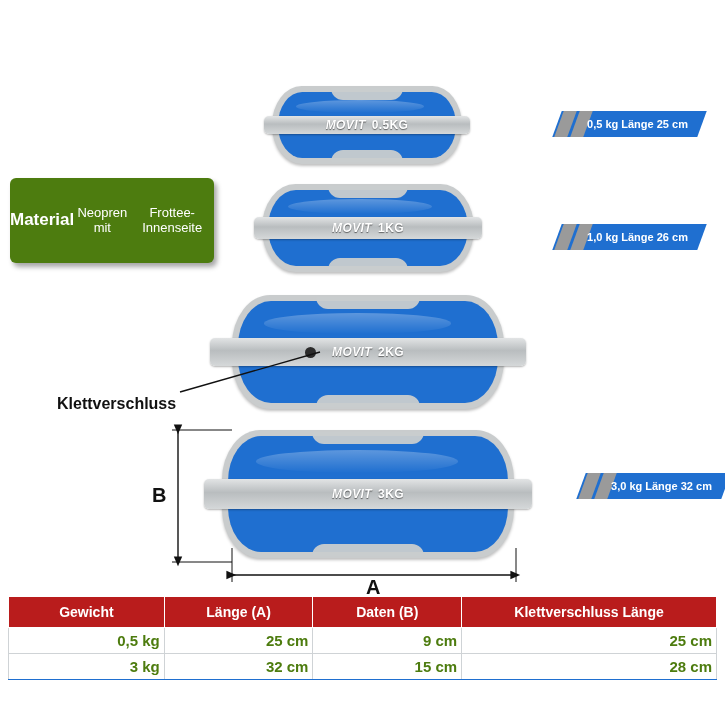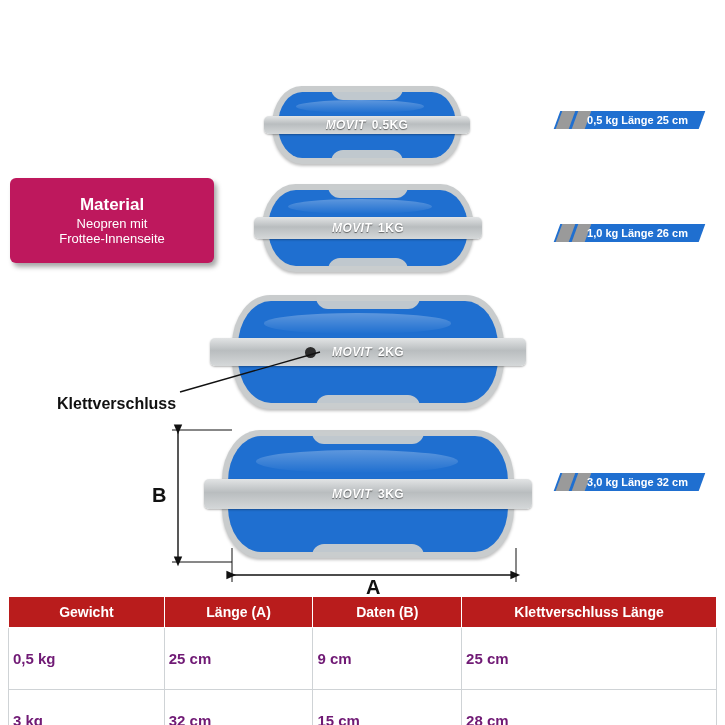--- a/index.html
+++ b/index.html
@@ -26,23 +26,23 @@
     position:absolute;left:0;top:0;width:725px;height:62px;
     display:flex;flex-direction:column;align-items:center;justify-content:center;
     color:#ffffff;text-align:center;
   }
   .header-title{font-size:20px;font-weight:bold;line-height:1.05;letter-spacing:.2px;}
   .header-sub{font-size:18px;font-weight:normal;line-height:1.15;}
 
   
   .material{
     position:absolute;left:10px;top:178px;width:204px;height:85px;
-    background:#be185d;border-radius:6px;
+    background:#4d7c0f;border-radius:6px;
     box-shadow:3px 4px 5px rgba(0,0,0,.35);
-    display:flex;flex-direction:column;align-items:center;justify-content:center;
+    display:flex;flex-direction:row;align-items:center;justify-content:center;
     color:#ffffff;text-align:center;
   }
   .material-title{font-size:17px;font-weight:bold;margin-bottom:2px;}
   .material-line{font-size:13px;line-height:1.15;}
 
   
   .weight{position:absolute;}
   .pad{
     position:absolute;left:0;top:0;width:100%;height:100%;
     background:#c9cccd;
@@ -84,21 +84,21 @@
     font-style:italic;font-weight:bold;font-size:12px;color:#ffffff;
     text-shadow:0 1px 1px rgba(0,0,0,.55);
   }
   .velcro-dot{
     position:absolute;left:30%;top:50%;width:11px;height:11px;margin-top:-5px;
     background:#2b2b2b;border-radius:50%;
   }
 
   
   .tag{
-    position:absolute;width:145px;height:18px;
+    position:absolute;width:145px;height:26px;
   }
   .tag .tag-bg{
     position:absolute;left:0;top:0;width:100%;height:100%;
     background:#1f6fd0;transform:skewX(-20deg);
   }
   .tag .tag-stripe{
     position:absolute;top:0;width:13px;height:100%;
     background:#9a9a9a;transform:skewX(-20deg);
   }
   .tag .tag-text{
@@ -120,22 +120,22 @@
   
   .table{
     position:absolute;left:8px;top:596px;width:709px;
   }
   .table table{border-collapse:collapse;width:100%;}
   .table th{
     background:#b91c1c;color:#ffffff;font-size:14px;font-weight:bold;
     padding:7px 4px;border:1px solid #ffffff;text-align:center;
   }
   .table td{
-    font-size:15px;font-weight:bold;color:#701a75;
-    padding:22px 4px;border:1px solid #cfd3d6;text-align:left;background:#ffffff;
+    font-size:15px;font-weight:bold;color:#4d7c0f;
+    padding:4px 4px;border:1px solid #cfd3d6;text-align:right;background:#ffffff;
   }
   .table tr:last-child td{border-bottom:1px solid #1f6fd0;}
 </style>
 </head>
 <body>
 
 <div class="stage">
 
 
   <div class="material">
@@ -209,21 +209,21 @@
   </div>
 
   <div class="tag" style="left:557px;top:224px;">
     <div class="tag-bg"></div>
     <div class="tag-stripe" style="left:2px;"></div>
     <div class="tag-stripe" style="left:18px;"></div>
     <div class="tag-text">1,0 kg Länge 26 cm</div>
   </div>
 
 
-  <div class="tag" style="left:557px;top:473px;">
+  <div class="tag" style="left:581px;top:473px;">
     <div class="tag-bg"></div>
     <div class="tag-stripe" style="left:2px;"></div>
     <div class="tag-stripe" style="left:18px;"></div>
     <div class="tag-text">3,0 kg Länge 32 cm</div>
   </div>
 
   <svg style="position:absolute;left:0;top:0;width:725px;height:725px;pointer-events:none;">
     <line x1="180" y1="392" x2="320" y2="352" stroke="#111111" stroke-width="1.4"></line>
   </svg>
   <div class="callout-label">Klettverschluss</div>

